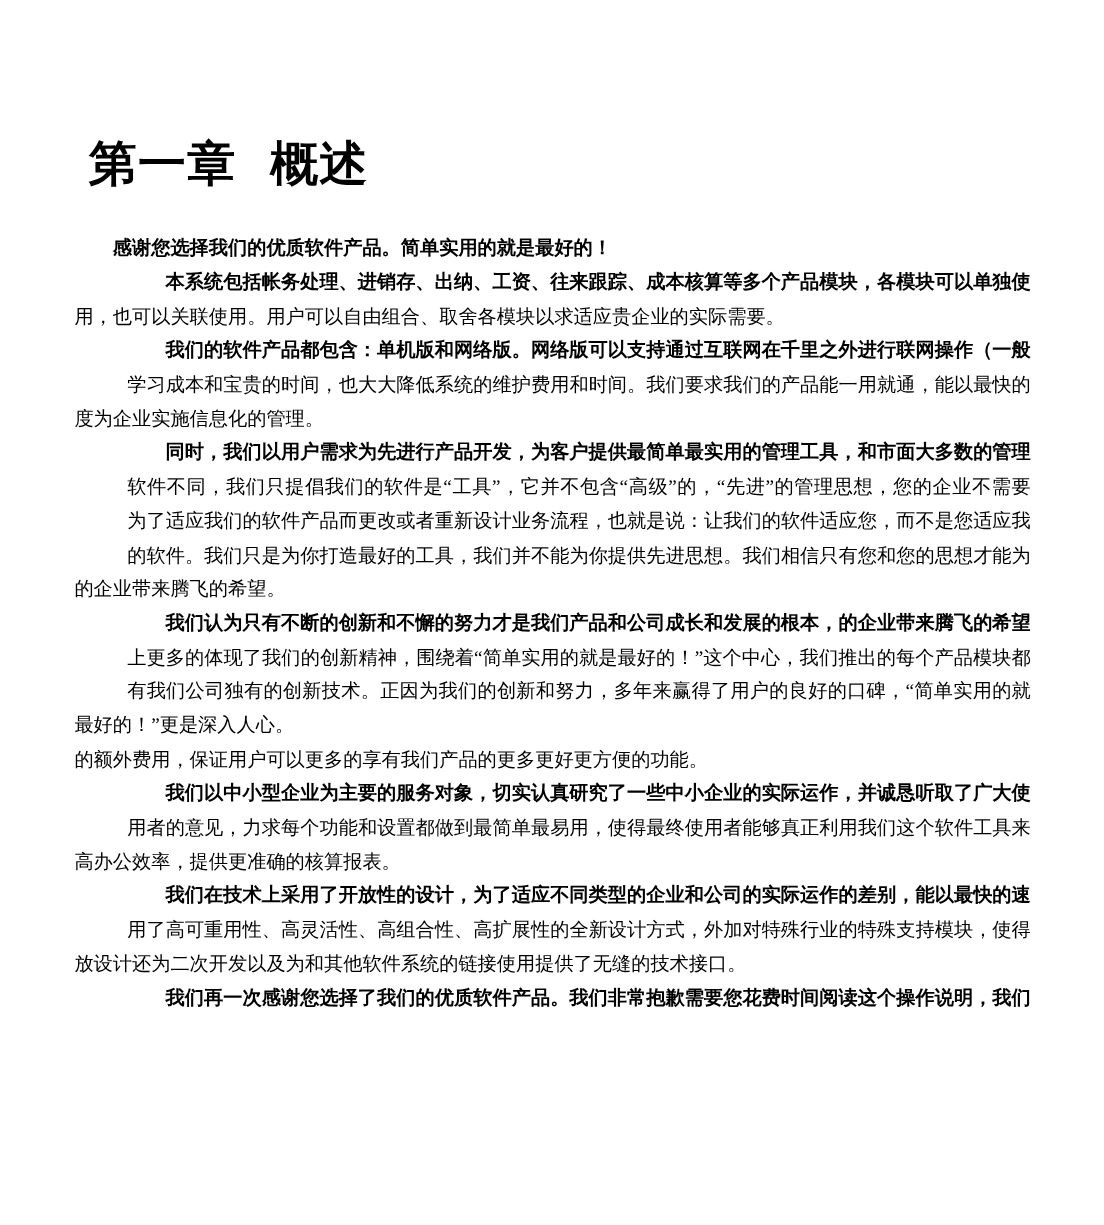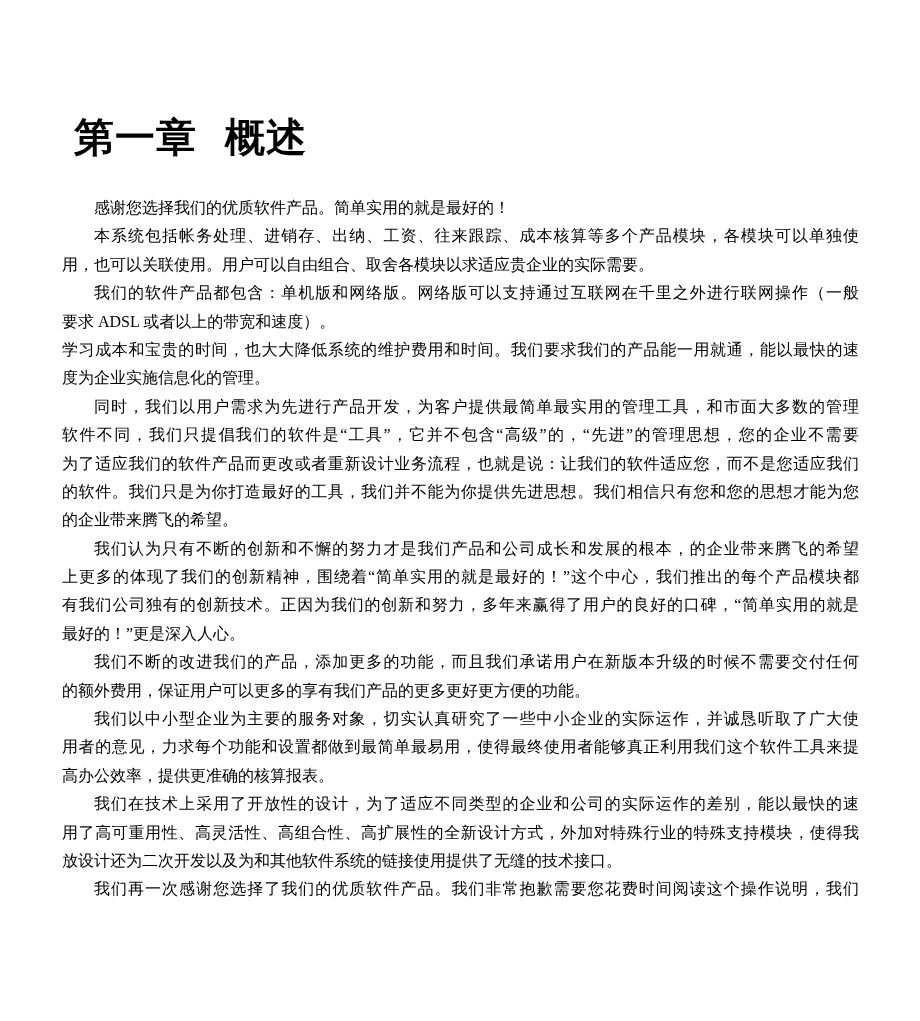--- a/index.html
+++ b/index.html
@@ -45,61 +45,61 @@
   .line {
     height: 28.4px;
     line-height: 28.4px;
     overflow: hidden;
     text-align: justify;
     text-align-last: left;
     white-space: normal;
   }
   .line.full {
     text-align-last: justify;
+    margin-left: 44px;
   }
   .line.first {
     text-indent: 32px;
+    font-weight: bold;
   }
 </style>
 </head>
 <body>
 
 <div class="page">
   <h1 class="heading">第一章 概述</h1>
   <div class="doc-body" id="doc-body">
       <div class="para">
         <div class="line first">感谢您选择我们的优质软件产品。简单实用的就是最好的！</div>
       </div>
       <div class="para">
         <div class="line first full">本系统包括帐务处理、进销存、出纳、工资、往来跟踪、成本核算等多个产品模块，各模块可以单独使</div>
         <div class="line">用，也可以关联使用。用户可以自由组合、取舍各模块以求适应贵企业的实际需要。</div>
       </div>
       <div class="para">
         <div class="line first full">我们的软件产品都包含：单机版和网络版。网络版可以支持通过互联网在千里之外进行联网操作（一般</div>
-        <div class="line">要求 ADSL 或者以上的带宽和速度）。</div>
       </div>
       <div class="para">
         <div class="line full">学习成本和宝贵的时间，也大大降低系统的维护费用和时间。我们要求我们的产品能一用就通，能以最快的速</div>
         <div class="line">度为企业实施信息化的管理。</div>
       </div>
       <div class="para">
         <div class="line first full">同时，我们以用户需求为先进行产品开发，为客户提供最简单最实用的管理工具，和市面大多数的管理</div>
         <div class="line full">软件不同，我们只提倡我们的软件是“工具”，它并不包含“高级”的，“先进”的管理思想，您的企业不需要</div>
         <div class="line full">为了适应我们的软件产品而更改或者重新设计业务流程，也就是说：让我们的软件适应您，而不是您适应我们</div>
         <div class="line full">的软件。我们只是为你打造最好的工具，我们并不能为你提供先进思想。我们相信只有您和您的思想才能为您</div>
         <div class="line">的企业带来腾飞的希望。</div>
       </div>
       <div class="para">
         <div class="line first full">我们认为只有不断的创新和不懈的努力才是我们产品和公司成长和发展的根本，的企业带来腾飞的希望</div>
         <div class="line full">上更多的体现了我们的创新精神，围绕着“简单实用的就是最好的！”这个中心，我们推出的每个产品模块都</div>
         <div class="line full">有我们公司独有的创新技术。正因为我们的创新和努力，多年来赢得了用户的良好的口碑，“简单实用的就是</div>
         <div class="line">最好的！”更是深入人心。</div>
       </div>
       <div class="para">
-        <div class="line first full">我们不断的改进我们的产品，添加更多的功能，而且我们承诺用户在新版本升级的时候不需要交付任何</div>
         <div class="line">的额外费用，保证用户可以更多的享有我们产品的更多更好更方便的功能。</div>
       </div>
       <div class="para">
         <div class="line first full">我们以中小型企业为主要的服务对象，切实认真研究了一些中小企业的实际运作，并诚恳听取了广大使</div>
         <div class="line full">用者的意见，力求每个功能和设置都做到最简单最易用，使得最终使用者能够真正利用我们这个软件工具来提</div>
         <div class="line">高办公效率，提供更准确的核算报表。</div>
       </div>
       <div class="para">
         <div class="line first full">我们在技术上采用了开放性的设计，为了适应不同类型的企业和公司的实际运作的差别，能以最快的速</div>
         <div class="line full">用了高可重用性、高灵活性、高组合性、高扩展性的全新设计方式，外加对特殊行业的特殊支持模块，使得我</div>

